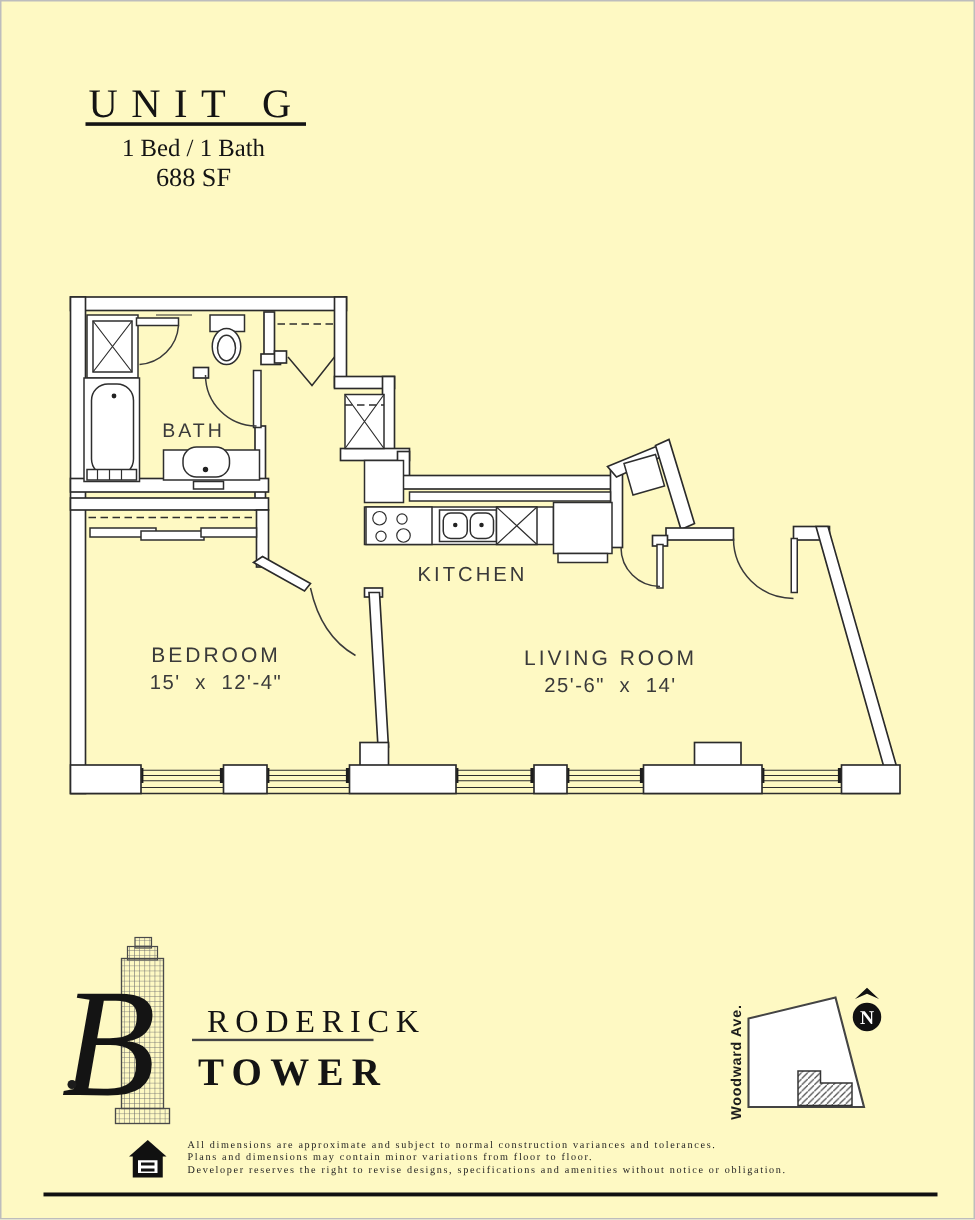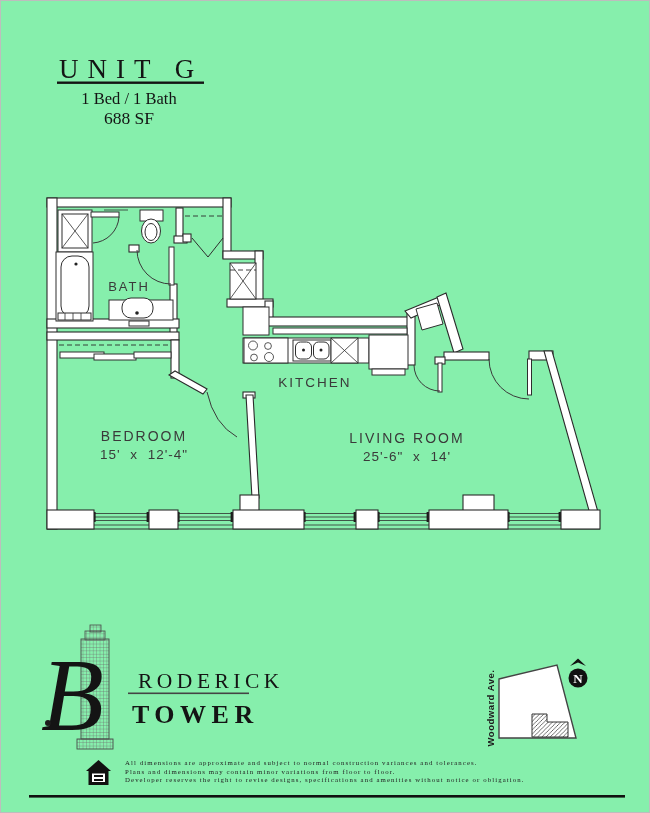--- a/index.html
+++ b/index.html
@@ -1,17 +1,17 @@
 <!DOCTYPE html>
 <html><head>
 <meta charset="utf-8">
 <style>
   html,body{margin:0;padding:0;background:#e8e8e8;}
   .page{
-    position:relative;width:650px;height:813px;background:#86efac;
+    position:relative;width:650px;height:813px;background:#fef9c3;
     margin:0 auto;border:1px solid #bdbdbd;box-sizing:border-box;
     font-family:"Liberation Sans",sans-serif;overflow:hidden;
   }
   svg{display:block}
   .wall{fill:#ffffff;stroke:#2b2b2b;stroke-width:1.1px;}
   .fix{fill:#ffffff;stroke:#2e2e2e;stroke-width:1px;}
   .ln{stroke:#2e2e2e;stroke-width:1px;fill:none;}
   .thin{stroke:#2e2e2e;stroke-width:.8px;fill:none;}
   .dash{stroke:#2e2e2e;stroke-width:.9px;fill:none;stroke-dasharray:5 3;}
   .arc{stroke:#3a3a3a;stroke-width:1px;fill:none;}

